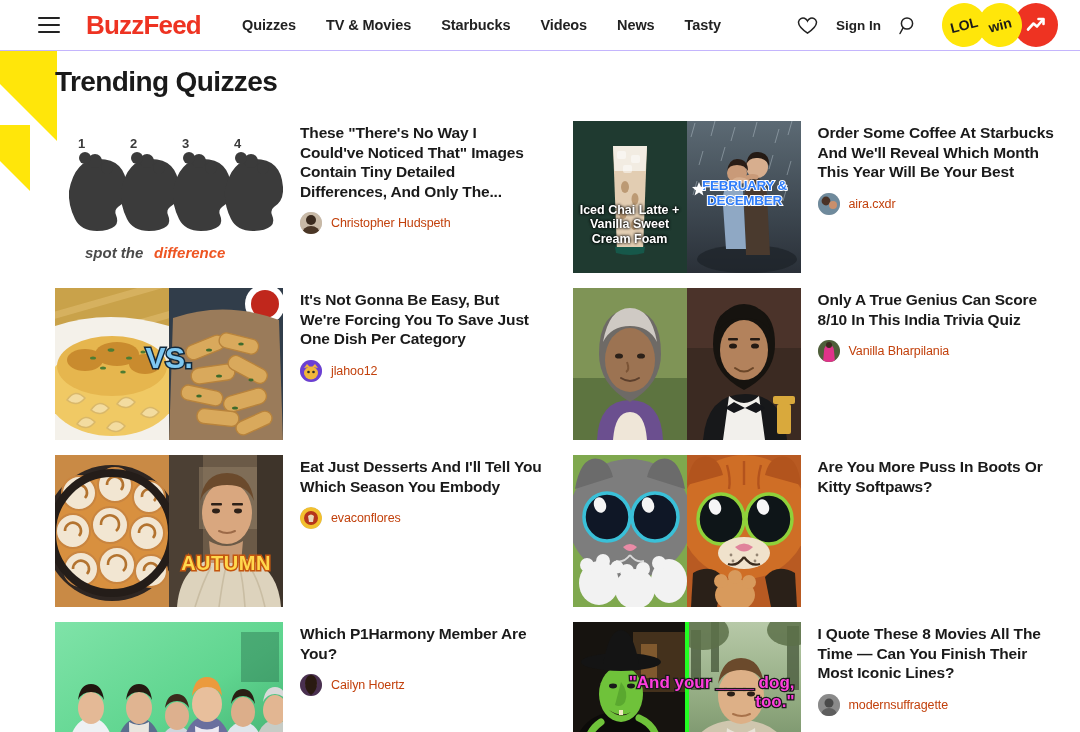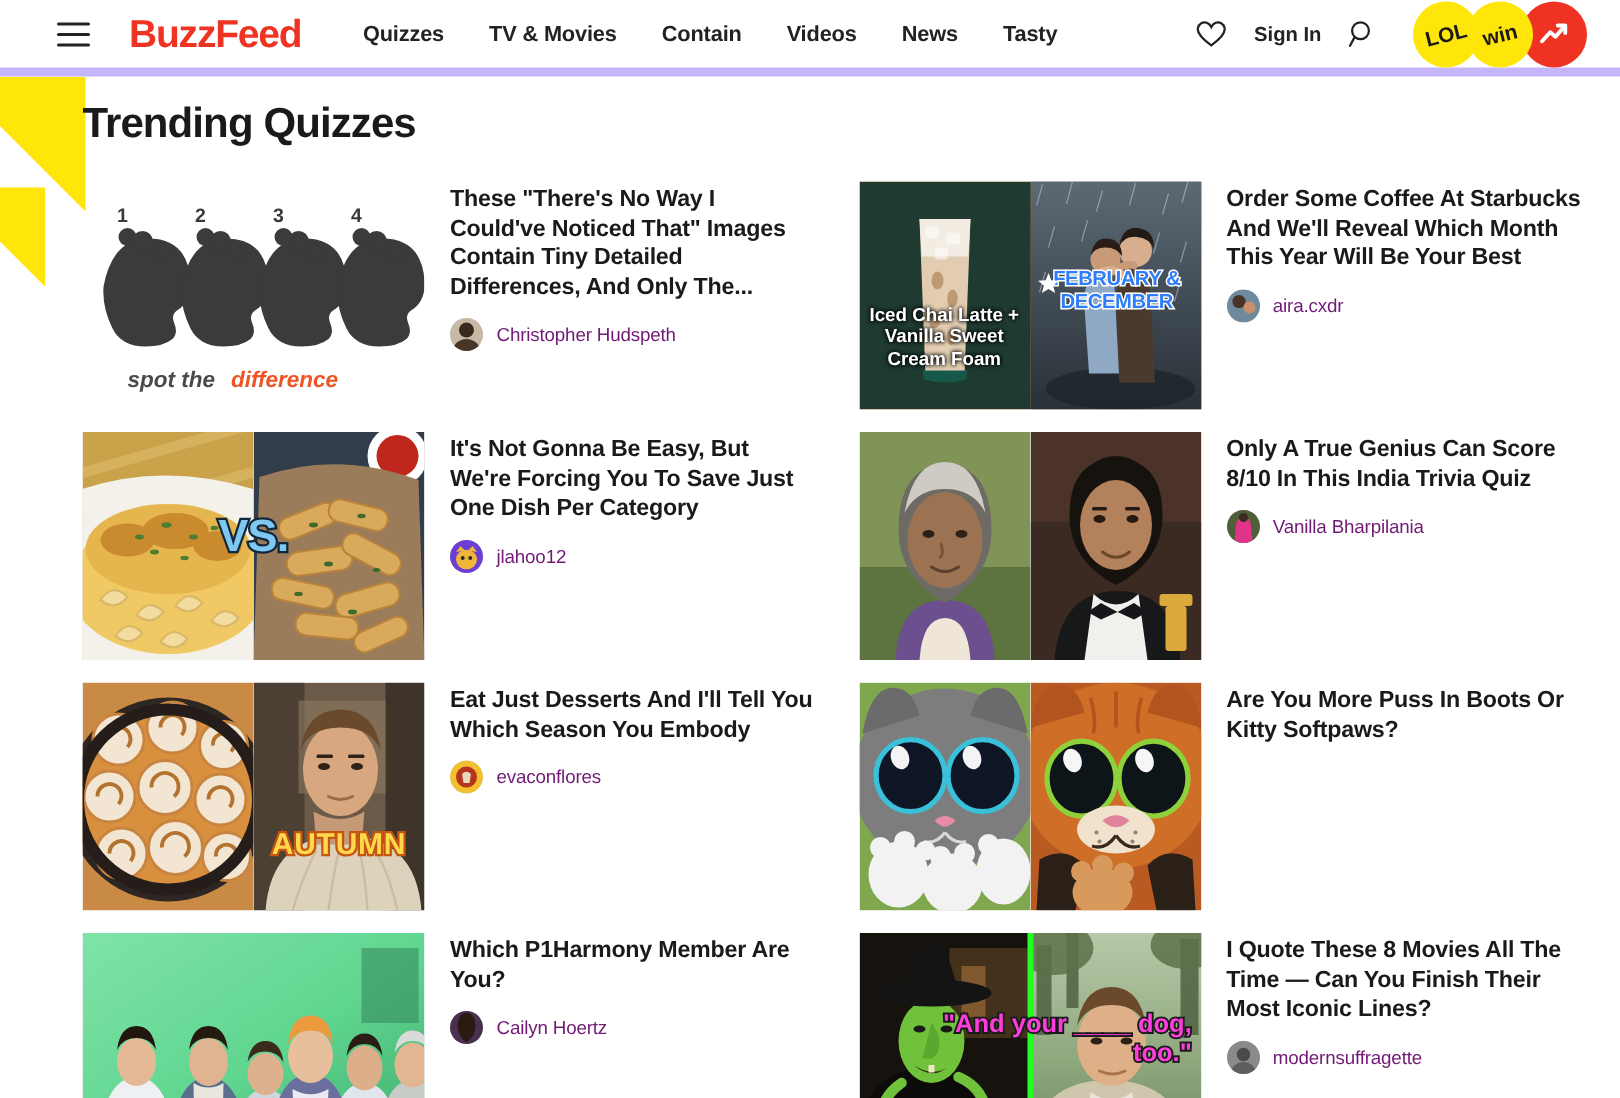--- a/index.html
+++ b/index.html
@@ -12,21 +12,21 @@
   body { position: relative; }
 
   
   .header {
     position: relative;
     height: 51px;
     background: #fff;
     display: flex;
     align-items: center;
     padding: 0 22px 0 38px;
-    border-bottom: 6px solid #c4b5fd;
+    border-bottom: 1px solid #c4b5fd;
     z-index: 40;
   }
   .hamburger {
     width: 22px; height: 16px;
     display: flex; flex-direction: column; justify-content: space-between;
     cursor: pointer; flex: 0 0 auto;
   }
   .hamburger span { display: block; height: 2px; background: #222; border-radius: 1px; }
   .brand {
     margin-left: 26px;
@@ -118,21 +118,21 @@
     color: #1a1a1a;
     line-height: 1.26;
     letter-spacing: -0.15px;
   }
   .byline { display: flex; align-items: center; gap: 9px; margin-top: 11px; }
   .avatar {
     width: 22px; height: 22px; border-radius: 50%;
     flex: 0 0 22px; overflow: hidden; position: relative;
     background: #cfcfcf;
   }
-  .byline-name { font-size: 12.5px; color: #701a75; letter-spacing: -0.1px; }
+  .byline-name { font-size: 12.5px; color: #c2410c; letter-spacing: -0.1px; }
 
   
   .split { display: flex; width: 100%; height: 100%; }
   .half { position: relative; flex: 1 1 50%; overflow: hidden; }
   .ovl {
     position: absolute; z-index: 9;
     font-weight: bold; text-align: center; line-height: 1.05;
   }
   .stroke-white {
     color: #fff;
@@ -146,21 +146,21 @@
 <div class="header">
   <div class="hamburger">
     <span></span>
       <span></span>
       <span></span>
   </div>
   <div class="brand">BuzzFeed</div>
   <div class="nav">
     <div class="nav-item">Quizzes</div>
     <div class="nav-item">TV &amp; Movies</div>
-    <div class="nav-item">Contain</div>
+    <div class="nav-item">Starbucks</div>
     <div class="nav-item">Videos</div>
     <div class="nav-item">News</div>
     <div class="nav-item">Tasty</div>
   </div>
   <div class="header-right">
     <div class="icon-btn">
       <svg width="21" height="19" viewBox="0 0 21 19">
         <path d="M10.5 17.2 C 3 11.8 1 8.6 1.6 5.7 C 2.2 2.9 5 1.2 7.5 2.2 C 9 2.8 10 4 10.5 5
                  C 11 4 12 2.8 13.5 2.2 C 16 1.2 18.8 2.9 19.4 5.7 C 20 8.6 18 11.8 10.5 17.2 Z" fill="none" stroke="#222" stroke-width="1.5"></path>
       </svg>

